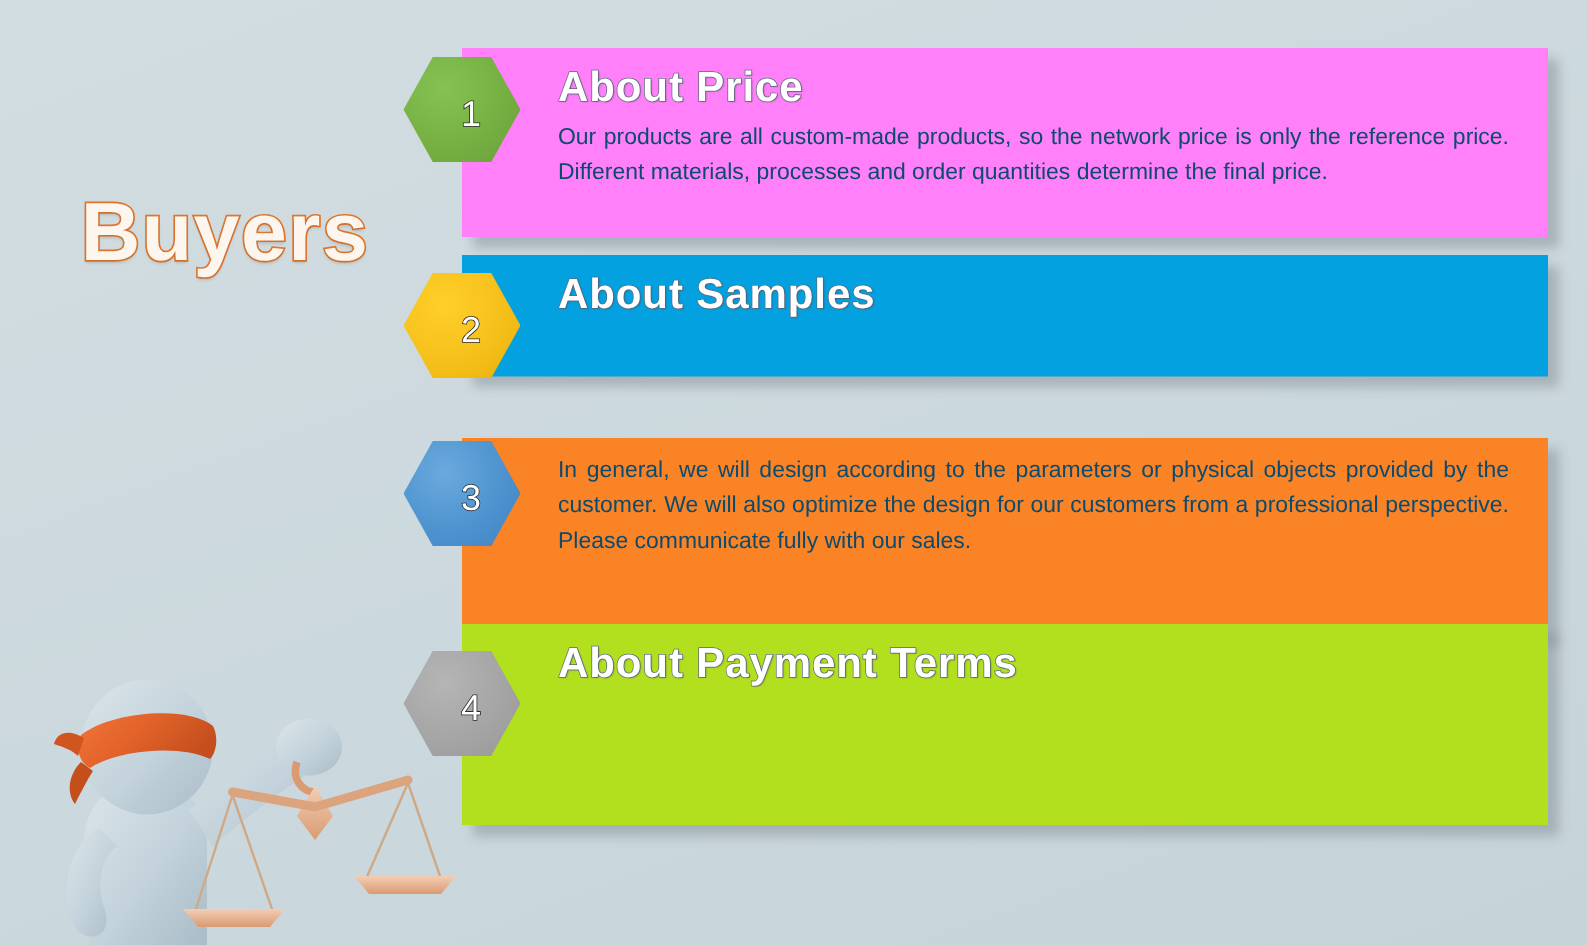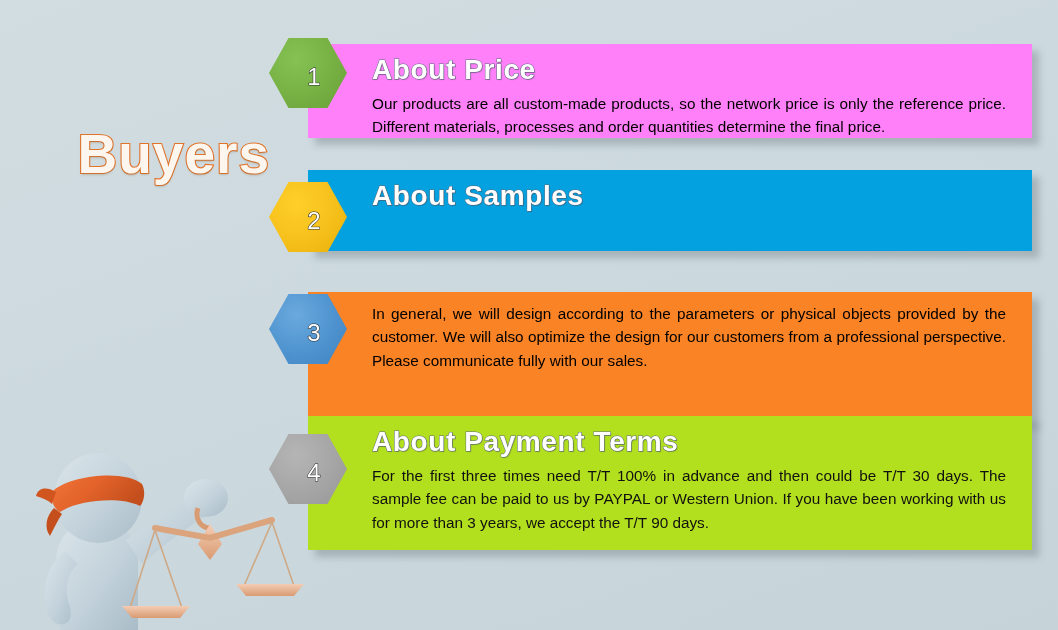--- a/index.html
+++ b/index.html
@@ -22,21 +22,21 @@
     background: linear-gradient(160deg, #d2dde1 0%, #cbd8dd 55%, #c6d4da 100%);
     overflow: hidden;
   }
 
   
   .title-block {
     position: absolute;
     left: 30px;
     top: 122px;
     width: 240px;
-    text-align: right;
+    text-align: center;
     line-height: 1.18;
   }
   .title-line {
     display: block;
     font-size: 55px;
     font-weight: bold;
     color: #fdf6ef;
     letter-spacing: 1px;
     -webkit-text-stroke: 2.2px #e2742a;
     paint-order: stroke fill;
@@ -45,40 +45,40 @@
 
   
   .panel {
     position: absolute;
     left: 308px;
     width: 724px;
     box-sizing: border-box;
     padding: 10px 26px 12px 64px;
     box-shadow: 7px 7px 7px rgba(90,100,110,.32);
   }
-  .panel-1 { top: 44px;  height: 94px; background: #ff80f8; }
+  .panel-1 { top: 32px;  height: 126px; background: #ff80f8; }
   .panel-2 { top: 170px; height: 81px; background: #04a1e0; }
   .panel-3 { top: 292px; height: 130px; background: #fa8326; }
   .panel-4 { top: 416px; height: 134px; background: #b3e01e; }
 
   .panel-heading {
     margin: 0 0 6px 0;
     font-size: 28px;
     font-weight: bold;
     color: #ffffff;
     letter-spacing: .6px;
     -webkit-text-stroke: 1px #5d6d80;
     paint-order: stroke fill;
     text-shadow: 1px 1px 1px rgba(60,70,85,.35);
   }
   .panel-body {
     margin: 0;
     font-size: 15.3px;
     line-height: 1.52;
-    color: #000000;
+    color: #0c4a6e;
     text-align: justify;
     text-justify: inter-word;
   }
   .panel-2 .panel-body { color: #0d1c33; }
   .panel-4 .panel-body { color: #111111; }
 
   
   .hex {
     position: absolute;
     left: 269px;
@@ -140,21 +140,20 @@
 
   <div class="panel panel-3">
     <p class="panel-body">In general, we will design according to the parameters or physical objects provided by the customer. We will also optimize the design for our customers from a professional perspective. Please communicate fully with our sales.</p>
   </div>
   <div class="hex hex-3">
     <span class="hex-num">3</span>
   </div>
 
   <div class="panel panel-4">
     <h2 class="panel-heading">About Payment Terms</h2>
-    <p class="panel-body">For the first three times need T/T 100% in advance and then could be T/T 30 days. The sample fee can be paid to us by PAYPAL or Western Union. If you have been working with us for more than 3 years, we accept the T/T 90 days.</p>
   </div>
   <div class="hex hex-4">
     <span class="hex-num">4</span>
   </div>
 
   <div class="figure-wrap">
     <svg width="285" height="218" viewBox="0 0 285 218" xmlns="http://www.w3.org/2000/svg">
       <defs>
         <linearGradient id="bodyGrad" x1="0" y1="0" x2="1" y2="1">
           <stop offset="0%" stop-color="#dbe5ea"></stop>

